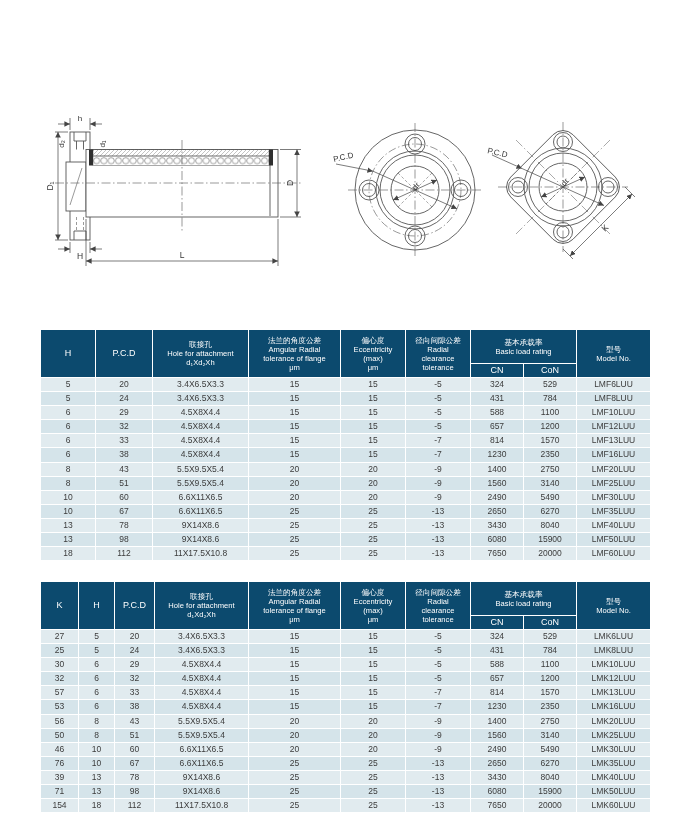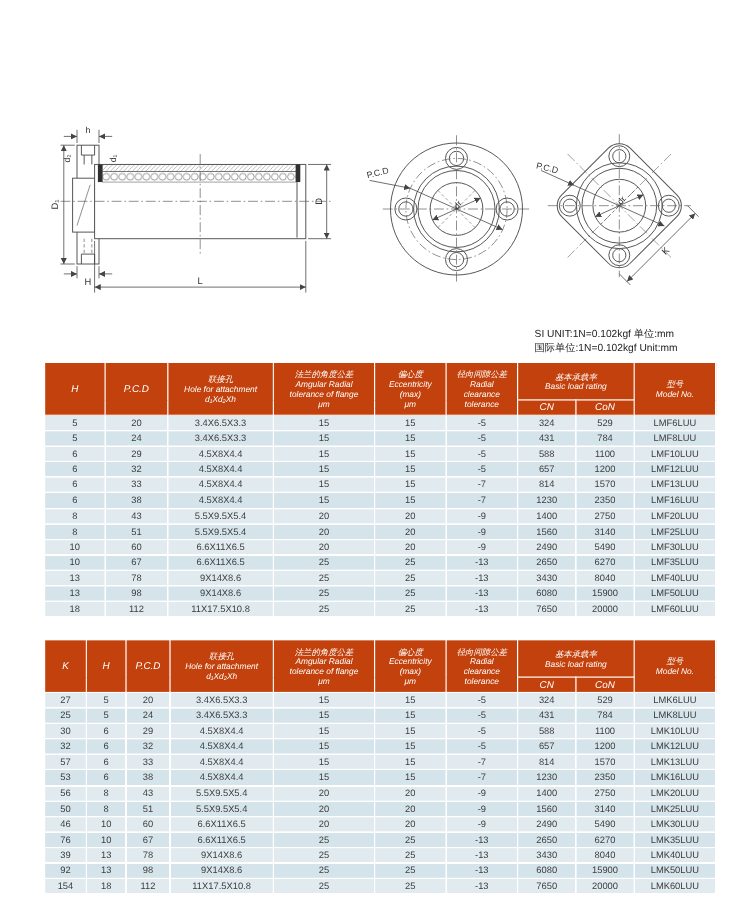--- a/index.html
+++ b/index.html
@@ -11,22 +11,22 @@
   svg text{font-family:"Liberation Sans","DejaVu Sans",sans-serif;fill:#333;}
 
   
   .unit-note{position:absolute;left:486px;top:297px;font-size:9.3px;line-height:13px;color:#222;white-space:nowrap;}
 
   
   .tbl-wrap{position:absolute;left:40px;width:610px;}
   #wrap-t1{top:329px;}
   #wrap-t2{top:581px;}
   table.spec{border-collapse:collapse;table-layout:fixed;width:610px;}
-  table.spec th{background:#c2410c;color:#fff;font-weight:normal;font-size:7.6px;line-height:9px;
-    white-space:pre-line;border:1px solid #fff;padding:1px 0;text-align:center;vertical-align:middle;font-style:italic;}
+  table.spec th{background:#0c4a6e;color:#fff;font-weight:normal;font-size:7.6px;line-height:9px;
+    white-space:pre-line;border:1px solid #fff;padding:1px 0;text-align:center;vertical-align:middle;}
   table.spec th.simple{font-size:9px;}
   table.spec tr.mainrow th{height:31px;}
   table.spec tr.subrow th{font-size:9px;height:13px;line-height:13px;padding:0;}
   table.spec td{font-size:8.5px;color:#3c3c3c;text-align:center;height:13.1px;line-height:13.1px;
     padding:0;border-left:1px solid #fff;border-right:1px solid #fff;border-top:1px solid #fff;
     overflow:hidden;white-space:nowrap;}
   table.spec tbody tr:nth-child(odd) td{background:#e1ebef;}
   table.spec tbody tr:nth-child(even) td{background:#d5e4ea;}
 
   #t-lmf col:nth-child(1){width:55px}
@@ -193,24 +193,20 @@
         <line x1="563" y1="249" x2="573" y2="259"></line>
         <line x1="632" y1="194" x2="570" y2="256" marker-start="url(#ah)" marker-end="url(#ah)"></line>
       </g>
     </g>
     <text x="487" y="153" font-size="8" transform="rotate(13 487 153)">P.C.D</text>
     <text x="567" y="184" font-size="8" text-anchor="middle" transform="rotate(-48 567 184)">dr</text>
     <text x="607" y="230" font-size="8.5" text-anchor="middle" transform="rotate(-45 607 230)">K</text>
   </svg>
   </div>
 
-  <div class="unit-note">
-    <div>SI UNIT:1N=0.102kgf  单位:mm</div>
-    <div>国际单位:1N=0.102kgf  Unit:mm</div>
-  </div>
 
   <div id="wrap-t1" class="tbl-wrap">
       <table id="t-lmf" class="spec">
         <colgroup>
           <col>
           <col>
           <col>
           <col>
           <col>
           <col>
@@ -565,21 +561,21 @@
             <td>78</td>
             <td>9X14X8.6</td>
             <td>25</td>
             <td>25</td>
             <td>-13</td>
             <td>3430</td>
             <td>8040</td>
             <td>LMK40LUU</td>
           </tr>
           <tr>
-            <td>92</td>
+            <td>71</td>
             <td>13</td>
             <td>98</td>
             <td>9X14X8.6</td>
             <td>25</td>
             <td>25</td>
             <td>-13</td>
             <td>6080</td>
             <td>15900</td>
             <td>LMK50LUU</td>
           </tr>

